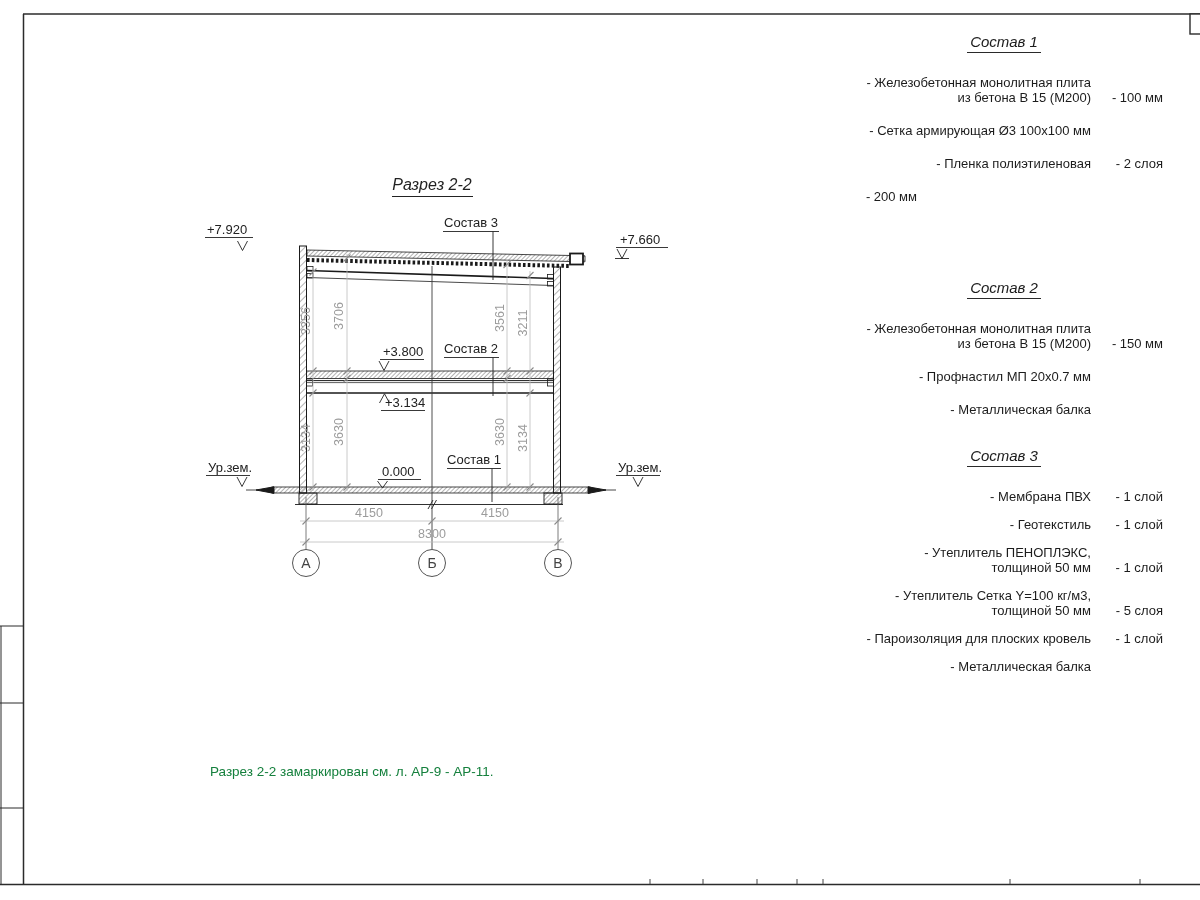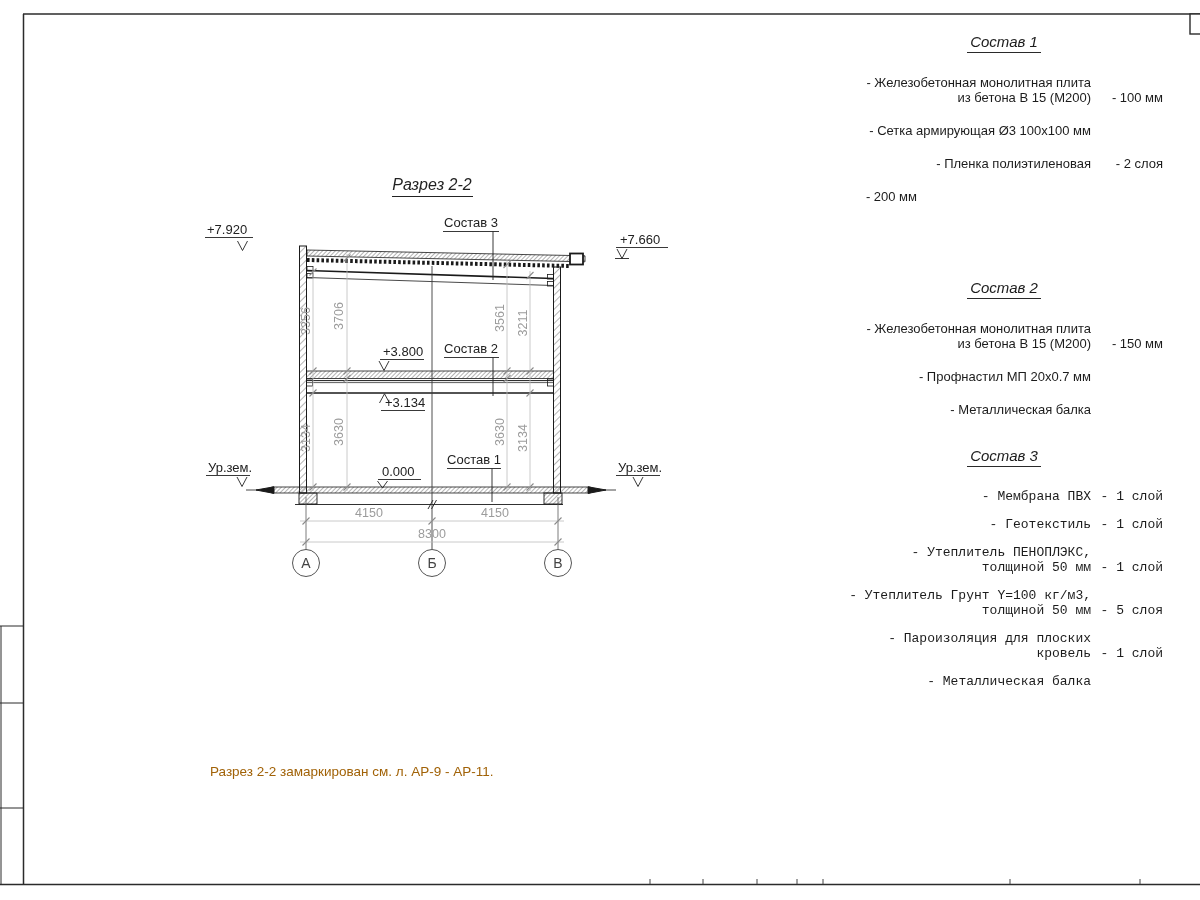--- a/index.html
+++ b/index.html
@@ -11,26 +11,26 @@
   .tick{stroke:#8a8a8a;stroke-width:1.1;}
   .dimtext{fill:#9c9c9c;font-size:12.5px;}
   .lbl{fill:#222;font-size:13px;}
   .thin{stroke:#222;stroke-width:0.9;}
   .frame{stroke:#2b2b2b;stroke-width:1.5;}
   
   .sec{position:absolute;width:318px;font-size:13px;color:#1c1c1c;line-height:15px;}
   .sec h3{margin:0 0 26px;text-align:center;font-size:15px;font-style:italic;font-weight:normal;color:#1c1c1c;}
   .sec h3 span{border-bottom:1.2px solid #2a2a2a;padding:0 3px 2px;}
   .item{display:flex;align-items:flex-end;margin-bottom:18px;text-align:right;}
-  .sec3 .item{margin-bottom:13px;font-family:Liberation Mono, monospace;}
+  .sec3 .item{margin-bottom:13px;}
   .txt{flex:1;}
   .t2{padding-left:9px;}
   .t2:empty{display:none;}
   .val{width:72px;white-space:nowrap;}
-  .caption{position:absolute;left:210px;top:764px;font-size:13.5px;color:#a16207;}
+  .caption{position:absolute;left:210px;top:764px;font-size:13.5px;color:#15803d;}
 </style>
 </head>
 <body>
 
 <div class="stage">
 
 <svg width="1200" height="900" viewBox="0 0 1200 900">
   <defs>
     <pattern id="hw" width="5" height="5" patternUnits="userSpaceOnUse" patternTransform="rotate(45)">
       <line x1="0" y1="0" x2="0" y2="5" stroke="#6a6a6a" stroke-width="1"></line>
@@ -276,21 +276,21 @@
   </div>
   <div class="item">
     <div class="txt">
           <div>- Утеплитель ПЕНОПЛЭКС,</div>
           <div class="t2">толщиной 50 мм</div>
         </div>
     <div class="val">- 1 слой</div>
   </div>
   <div class="item">
     <div class="txt">
-          <div>- Утеплитель Грунт Y=100 кг/м3,</div>
+          <div>- Утеплитель Сетка Y=100 кг/м3,</div>
           <div class="t2">толщиной 50 мм</div>
         </div>
     <div class="val">- 5 слоя</div>
   </div>
   <div class="item">
     <div class="txt">
           <div>- Пароизоляция для плоских кровель</div>
         </div>
     <div class="val">- 1 слой</div>
   </div>

